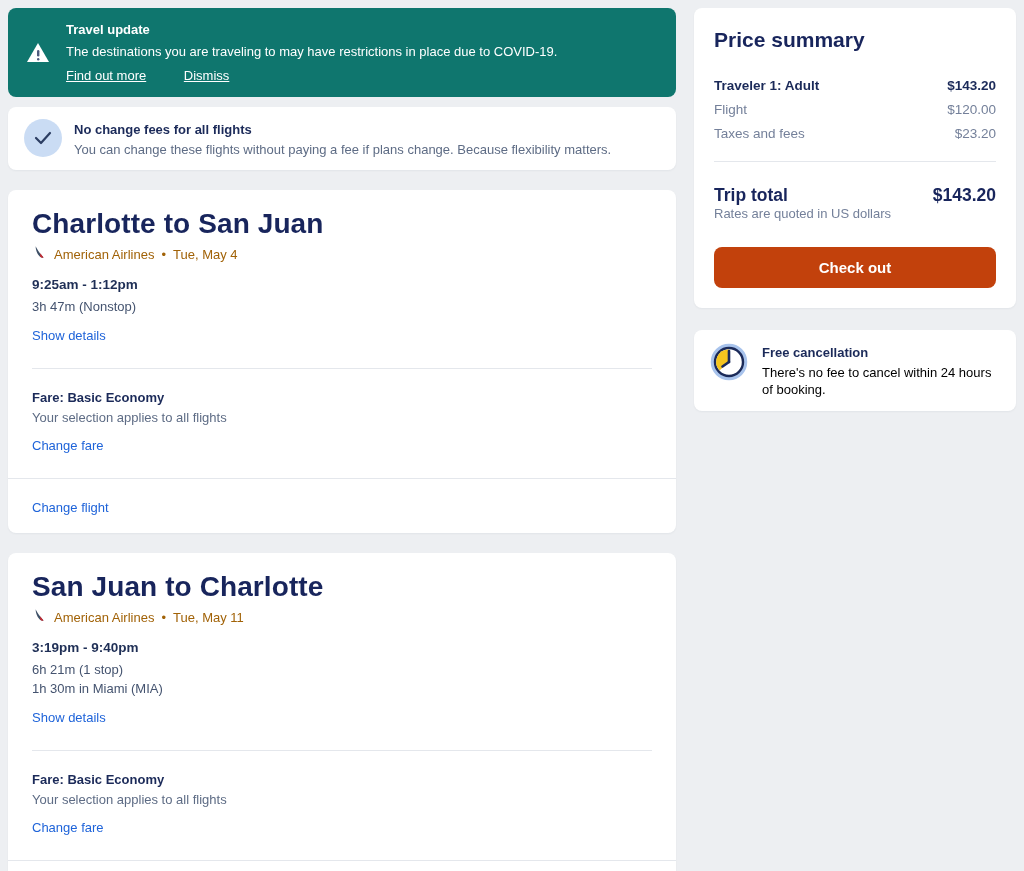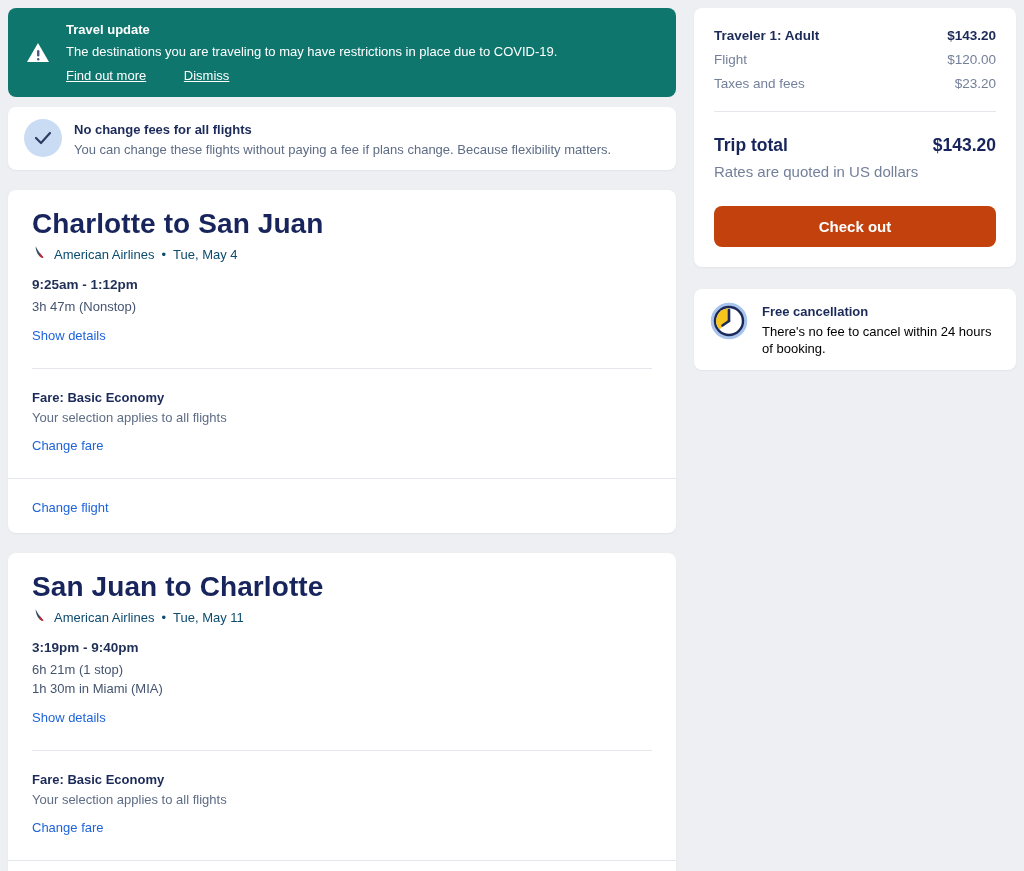--- a/index.html
+++ b/index.html
@@ -56,40 +56,40 @@
     flex: 0 0 38px;
     display: flex; align-items: center; justify-content: center;
   }
   .nofees-title { font-size: 13px; font-weight: bold; color: #1b2a59; margin: 3px 0 4px; }
   .nofees-sub { font-size: 13px; color: #5e6c85; line-height: 17px; }
 
   
   .flight-card { margin-bottom: 20px; }
   .flight-main { padding: 18px 24px 0; }
   .flight-title { font-size: 28px; font-weight: bold; color: #18255c; margin-bottom: 5px; letter-spacing: 0.1px; }
-  .airline-row { display: flex; align-items: center; gap: 7px; font-size: 13px; color: #0c4a6e; margin-bottom: 14px; }
+  .airline-row { display: flex; align-items: center; gap: 7px; font-size: 13px; color: #a16207; margin-bottom: 14px; }
   .flight-times { font-size: 13.5px; font-weight: bold; color: #1f2f56; margin: 13px 0 5px; }
   .flight-duration, .flight-layover { font-size: 13px; color: #44536f; line-height: 19px; }
   .link { color: #1e63d9; font-size: 13px; cursor: pointer; }
   .show-details { display: inline-block; margin-top: 12px; }
   .divider-inset { border-top: 1px solid #e4e7ec; margin-top: 24px; margin-right: 0; }
   .fare-section { padding: 21px 24px 24px; }
   .fare-title { font-size: 13px; font-weight: bold; color: #1b2a59; margin-bottom: 5px; }
   .fare-note { font-size: 13px; color: #5e6c85; margin-bottom: 11px; }
   .divider-full { border-top: 1px solid #e4e7ec; }
   .change-flight-section { padding: 19px 24px 17px; }
 
   
   .price-card { padding: 20px; margin-bottom: 22px; }
   .price-title { font-size: 21px; font-weight: bold; color: #18255c; margin-bottom: 26px; }
   .price-row { display: flex; justify-content: space-between; font-size: 13.5px; margin-bottom: 9px; color: #74809a; }
   .price-row.bold { color: #1b2a59; font-weight: bold; }
   .price-divider { border-top: 1px solid #e4e7ec; margin-top: 20px; }
   .total-row { display: flex; justify-content: space-between; font-size: 17.5px; font-weight: bold; color: #18255c; margin-top: 23px; text-align: right; }
-  .rates-note { font-size: 15px; color: #74809a; margin-top: 7px; }
+  .rates-note { font-size: 13px; color: #74809a; margin-top: 0; }
   .checkout-btn {
     display: block;
     width: 100%;
     margin-top: 26px;
     height: 41px;
     border: none;
     border-radius: 8px;
     background: #c2410c;
     color: #ffffff;
     font-family: "Liberation Sans", sans-serif;
@@ -200,20 +200,21 @@
       <div class="change-flight-section">
         <span class="link">Change flight</span>
       </div>
     </div>
 
   </div>
 
   <div class="col-right">
 
     <div class="card price-card">
+      <div class="price-title">Price summary</div>
       <div class="price-row bold">
         <span>Traveler 1: Adult</span>
         <span>$143.20</span>
       </div>
       <div class="price-row">
         <span>Flight</span>
         <span>$120.00</span>
       </div>
       <div class="price-row">
         <span>Taxes and fees</span>

